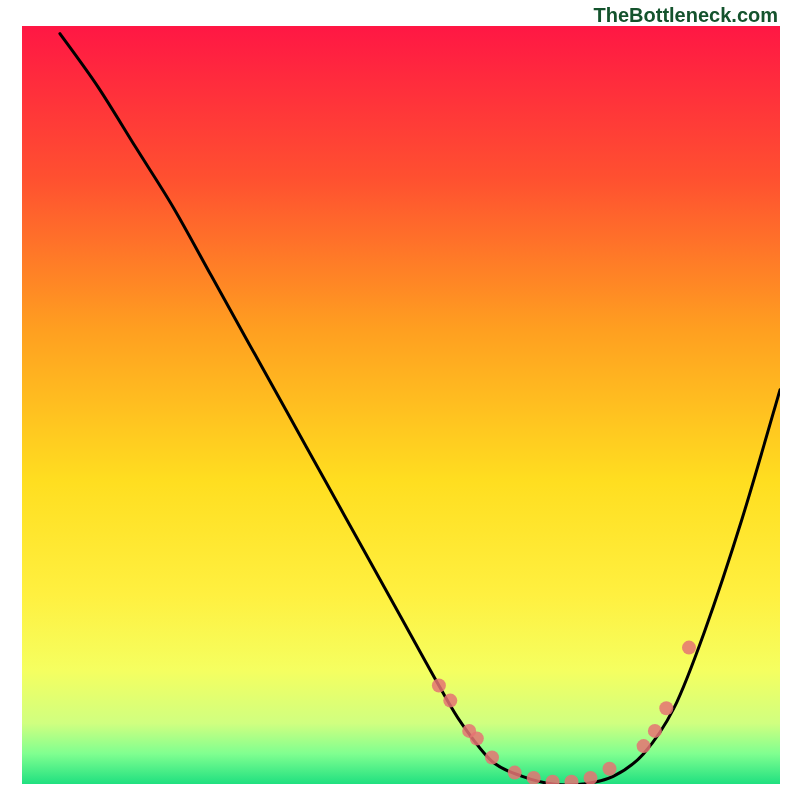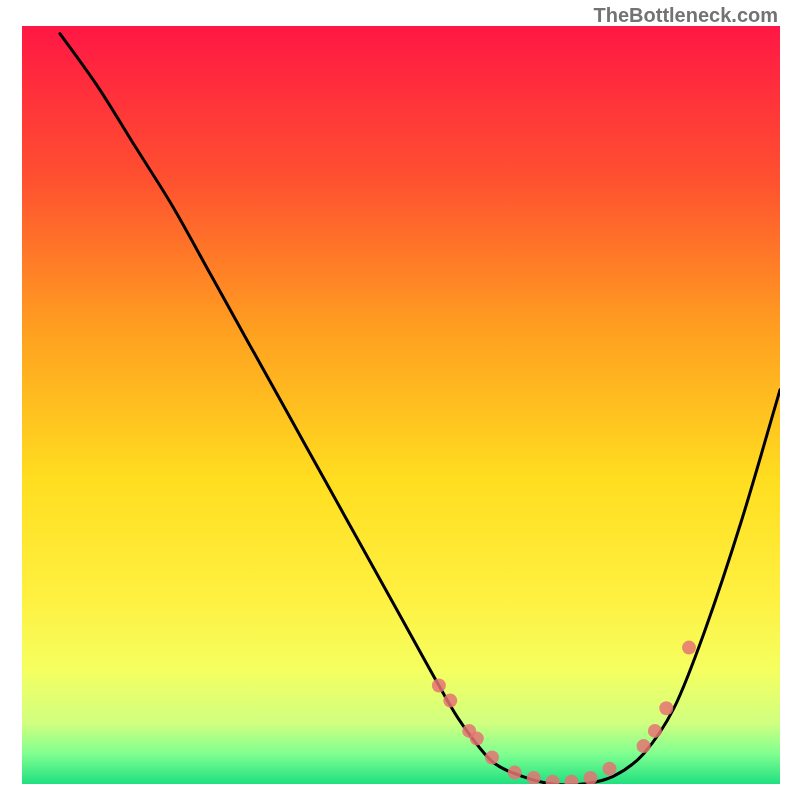--- a/index.html
+++ b/index.html
@@ -10,21 +10,21 @@
     font-family: Arial, sans-serif;
     position: relative;
     overflow: hidden;
   }
   .watermark {
     position: absolute;
     top: 4px;
     right: 22px;
     font-size: 20px;
     font-weight: bold;
-    color: #737373;
+    color: #14532d;
     z-index: 10;
   }
   .plot-area {
     position: absolute;
     left: 22px;
     top: 26px;
     width: 758px;
     height: 758px;
     overflow: hidden;
   }

